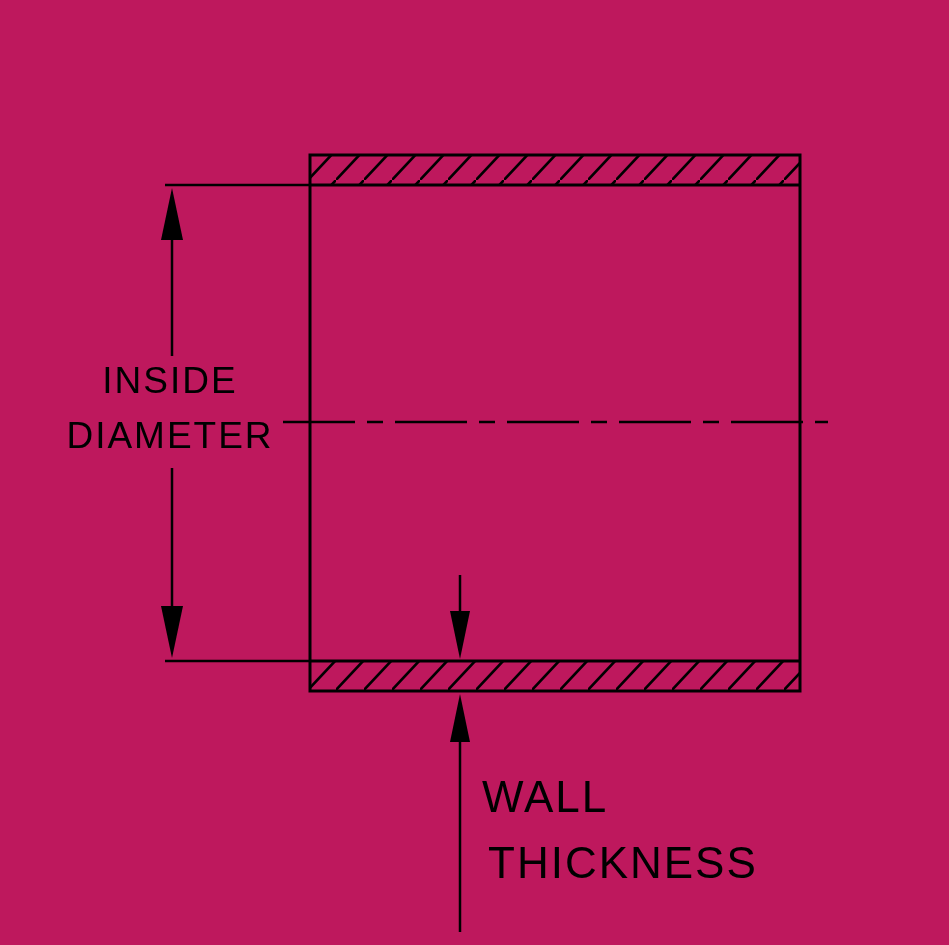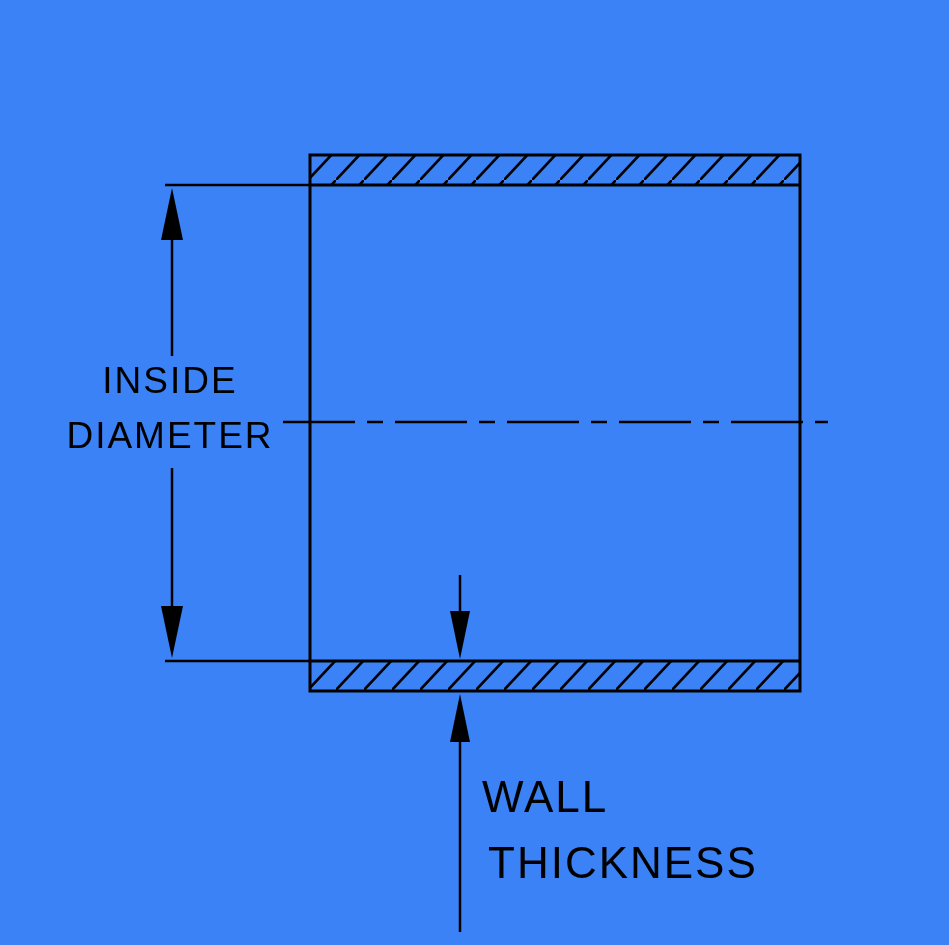--- a/index.html
+++ b/index.html
@@ -5,21 +5,21 @@
   html, body {
     margin: 0;
     padding: 0;
     background: #ffffff;
     font-family: "Liberation Sans", sans-serif;
   }
   .canvas {
     position: relative;
     width: 949px;
     height: 945px;
-    background: #3b82f6;
+    background: #be185d;
     overflow: hidden;
   }
   svg { display: block; }
   .ink-stroke { stroke: #000000; fill: none; }
   .ink-fill { fill: #000000; stroke: none; }
   .dim-text {
     fill: #000000;
     font-family: "Liberation Sans", sans-serif;
     letter-spacing: 2px;
   }

